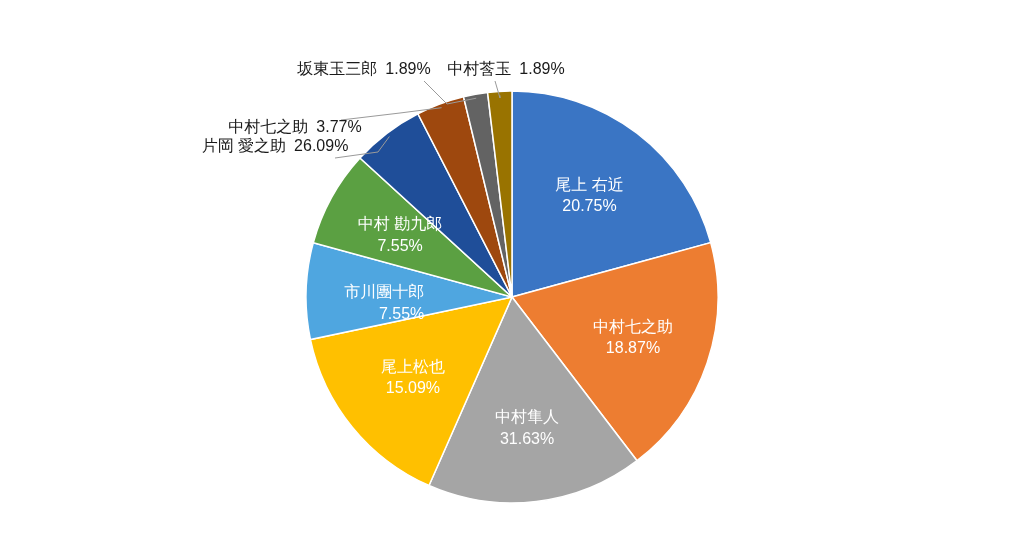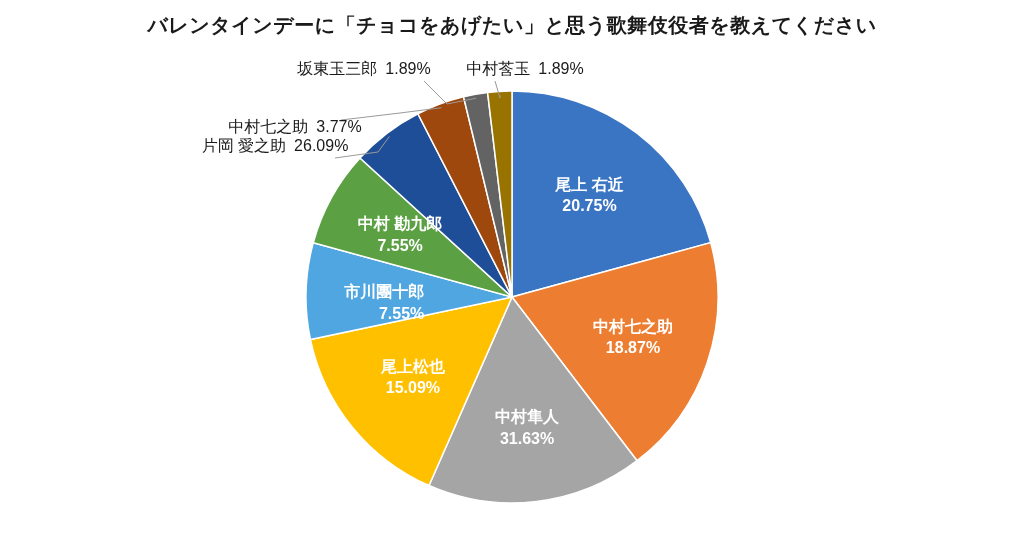--- a/index.html
+++ b/index.html
@@ -37,21 +37,21 @@
   }
   #pie-svg {
     position: absolute;
     left: 0;
     top: 0;
   }
   .slice-label {
     position: absolute;
     text-align: center;
     font-size: 16px;
-    font-weight: bold;
+    font-weight: normal;
     line-height: 1.35;
     white-space: nowrap;
     transform: translate(-50%, -50%);
     pointer-events: none;
   }
   .slice-label .name { display: block; }
   .slice-label .pct  { display: block; }
   .inside { color: #ffffff; }
   .outside {
     color: #1a1a1a;
@@ -61,21 +61,20 @@
   .outside .name, .outside .pct {
     display: inline;
   }
   .outside .pct { margin-left: 8px; }
 </style>
 </head>
 <body>
 
 <div id="page">
 
-  <div id="chart-title">バレンタインデーに「チョコをあげたい」と思う歌舞伎役者を教えてください</div>
 
   <div id="pie-wrap">
     <svg id="pie-svg" width="1024" height="534" viewBox="0 0 1024 534">
       <g id="slices">
           <path d="M 512 297 L 512.00 91.00 A 206 206 0 0 1 710.70 242.64 Z" fill="#3A75C4" stroke="#ffffff" stroke-width="1.5"></path>
           <path d="M 512 297 L 710.70 242.64 A 206 206 0 0 1 637.03 460.72 Z" fill="#ED7D31" stroke="#ffffff" stroke-width="1.5"></path>
           <path d="M 512 297 L 637.03 460.72 A 206 206 0 0 1 429.00 485.54 Z" fill="#A5A5A5" stroke="#ffffff" stroke-width="1.5"></path>
           <path d="M 512 297 L 429.00 485.54 A 206 206 0 0 1 310.44 339.53 Z" fill="#FFC000" stroke="#ffffff" stroke-width="1.5"></path>
           <path d="M 512 297 L 310.44 339.53 A 206 206 0 0 1 313.27 242.77 Z" fill="#4FA6E0" stroke="#ffffff" stroke-width="1.5"></path>
           <path d="M 512 297 L 313.27 242.77 A 206 206 0 0 1 359.98 157.98 Z" fill="#5BA042" stroke="#ffffff" stroke-width="1.5"></path>
@@ -110,17 +109,17 @@
           <span class="name">市川團十郎</span>
           <span class="pct">7.55%</span>
         </div>
         <div class="slice-label inside" style="left: 400.1px; top: 235.4px;">
           <span class="name">中村 勘九郎</span>
           <span class="pct">7.55%</span>
         </div>
         <div class="slice-label outside" style="left: 275px; top: 146px;"><span class="name">片岡 愛之助</span><span class="pct">26.09%</span></div>
         <div class="slice-label outside" style="left: 295px; top: 108px; margin-top: 19px;"><span class="name">中村七之助</span><span class="pct">3.77%</span></div>
         <div class="slice-label outside" style="left: 364px; top: 69px;"><span class="name">坂東玉三郎</span><span class="pct">1.89%</span></div>
-        <div class="slice-label outside" style="left: 525px; top: 69px;"><span class="name">中村莟玉</span><span class="pct">1.89%</span></div>
+        <div class="slice-label outside" style="left: 506px; top: 69px;"><span class="name">中村莟玉</span><span class="pct">1.89%</span></div>
       </div>
   </div>
 
 </div>
 
 </body></html>

